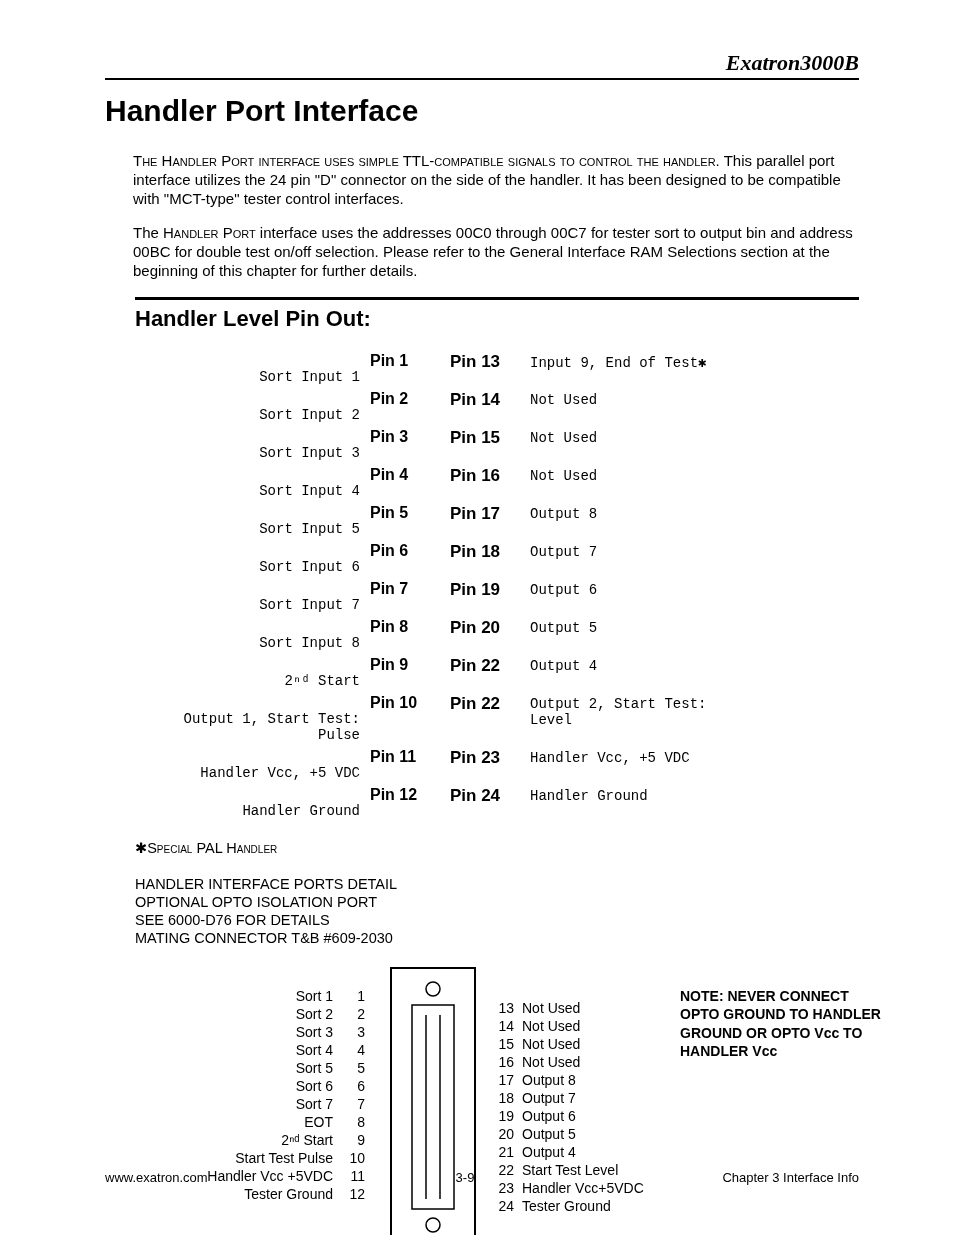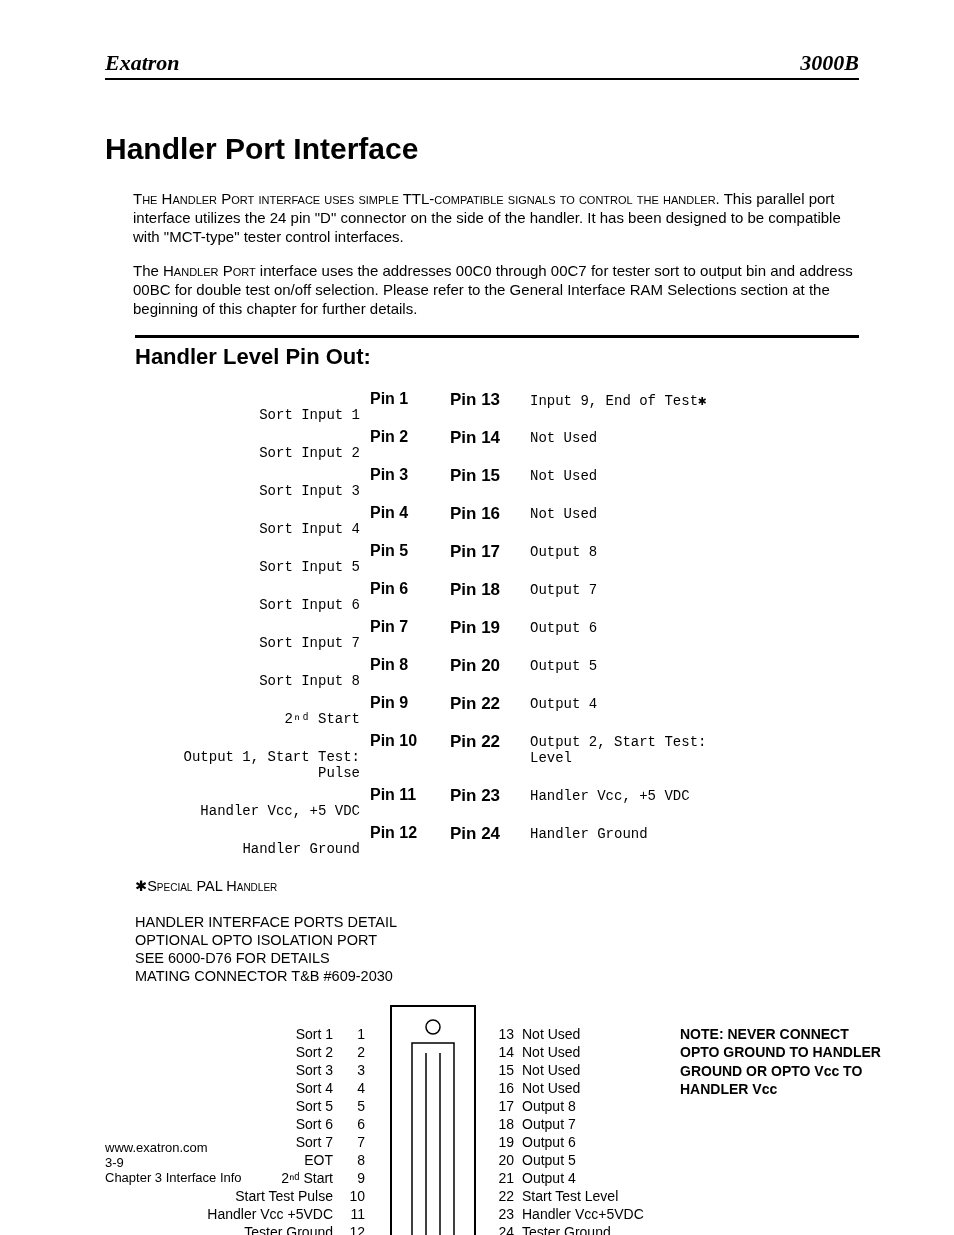--- a/index.html
+++ b/index.html
@@ -11,25 +11,25 @@
   }
   .page {
     width: 954px;
     height: 1235px;
     box-sizing: border-box;
     padding: 50px 95px 40px 105px;
     position: relative;
   }
   .hdr {
     display: flex;
-    justify-content: space-between;
+    justify-content: flex-end;
     align-items: flex-end;
     border-bottom: 2px solid #000;
     padding-bottom: 2px;
-    margin-bottom: 52px;
+    margin-bottom: 14px;
   }
   .hdr .left {
     font-family: "Times New Roman", serif;
     font-style: italic;
     font-weight: bold;
     font-size: 22px;
   }
   .hdr .right {
     font-family: "Times New Roman", serif;
     font-style: italic;
@@ -115,21 +115,21 @@
     width: 260px;
     font-size: 14px;
     line-height: 18px;
     text-align: right;
   }
   .conn-left-list .row { white-space: nowrap; }
   .conn-left-list .num { display:inline-block; width:26px; text-align:right; margin-left:6px;}
   .conn-right-list {
     position: absolute;
     left: 385px;
-    top: 20px;
+    top: 32px;
     font-size: 14px;
     line-height: 18px;
   }
   .conn-right-list .row { white-space: nowrap; }
   .conn-right-list .num { display:inline-block; width:24px; text-align:right; margin-right:8px;}
   .connector-svg {
     position: absolute;
     left: 285px;
     top: 0;
   }
@@ -144,21 +144,20 @@
   }
 
   .footer {
     position: absolute;
     bottom: 50px;
     left: 105px;
     right: 95px;
     display: flex;
     justify-content: space-between;
     font-size: 13px;
-    flex-direction: column;
   }
 </style>
 </head>
 <body>
 
 <div class="page">
 
   <div class="hdr">
     <span class="left">Exatron</span>
     <span class="right">3000B</span>

